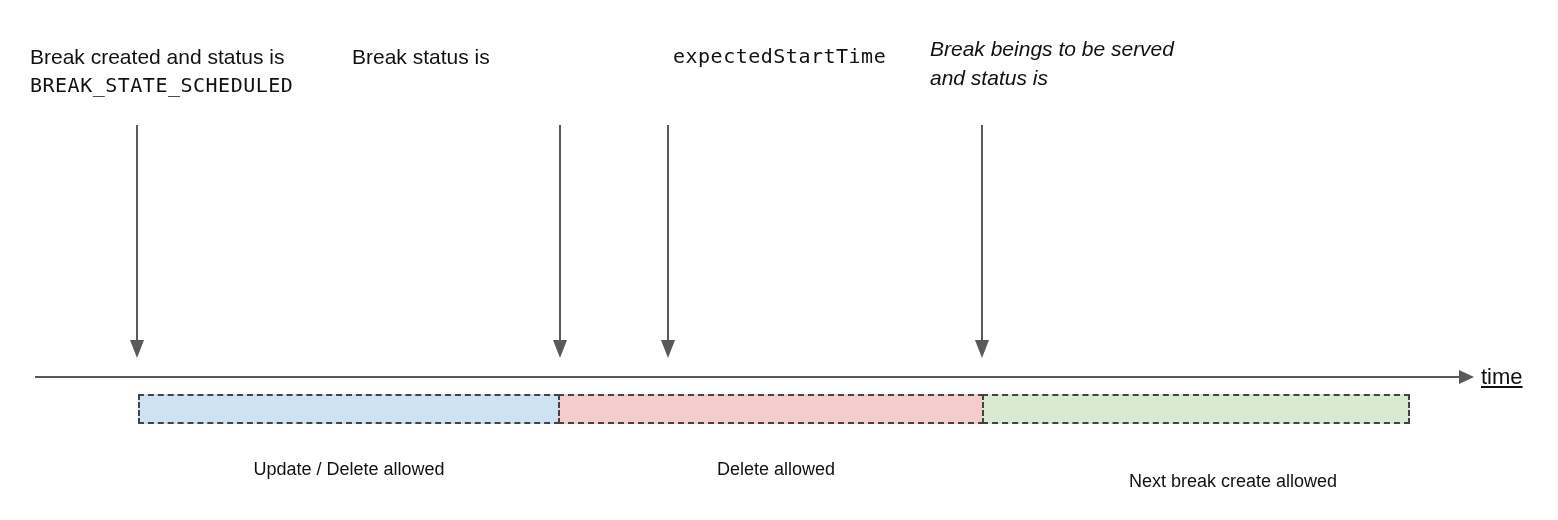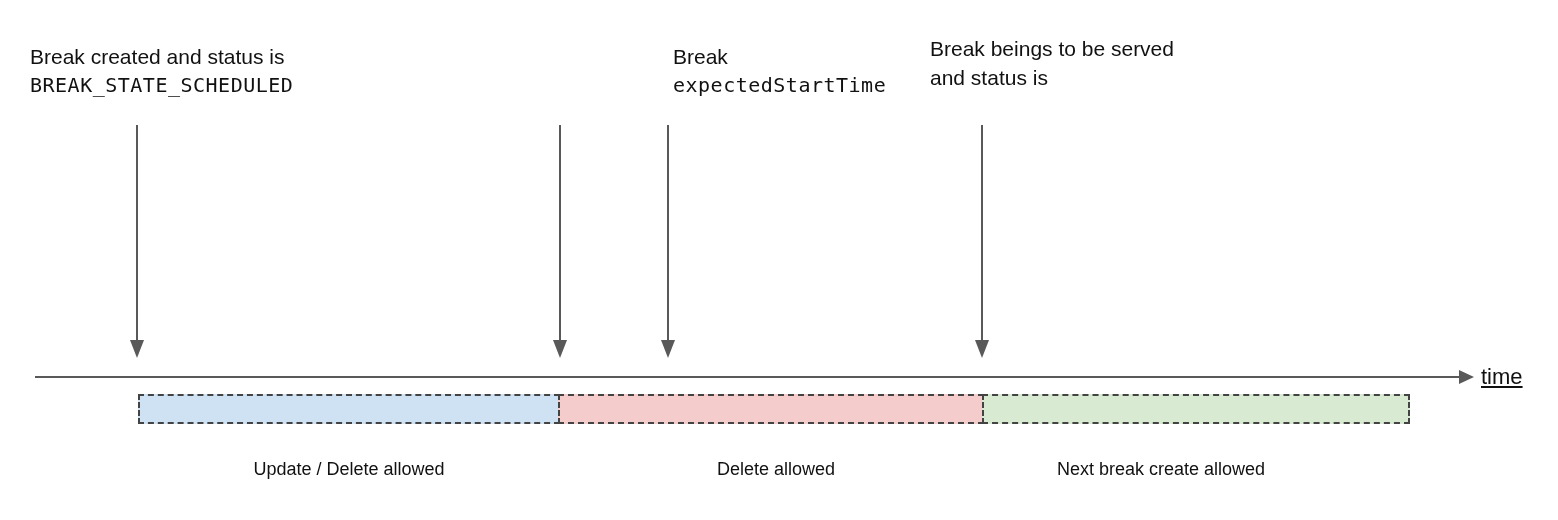--- a/index.html
+++ b/index.html
@@ -97,41 +97,41 @@
   
   .seg-label{
     position:absolute;
     top:459px;
     font-size:18px;
     text-align:center;
     white-space:nowrap;
   }
   .seg-label-1{left:138px;width:422px;}
   .seg-label-2{left:564px;width:424px;}
-  .seg-label-3{left:948px;width:426px;}
+  .seg-label-3{left:1020px;width:426px;margin-top:12px;}
 </style>
 </head>
 <body>
 
 <div class="canvas">
 
   <div class="ann" style="left:30px; top:42px;">
     <div class="sans">Break created and status is</div>
     <div class="mono">BREAK_STATE_SCHEDULED</div>
   </div>
 
   <div class="ann" style="left:352px; top:42px;">
+    <div class="sans">Break status is</div>
   </div>
 
   <div class="ann" style="left:673px; top:42px;">
-    <div class="sans">Break</div>
     <div class="mono">expectedStartTime</div>
   </div>
 
-  <div class="ann" style="left:930px; top:34px;">
+  <div class="ann" style="left:930px; top:34px;font-style:italic;">
     <div class="sans">Break beings to be served</div>
     <div class="sans">and status is</div>
   </div>
 
   <div class="v-arrow" style="left:136px;"></div>
   <div class="v-arrow" style="left:559px;"></div>
   <div class="v-arrow" style="left:667px;"></div>
   <div class="v-arrow" style="left:981px;"></div>
 
   <div class="timeline"></div>

